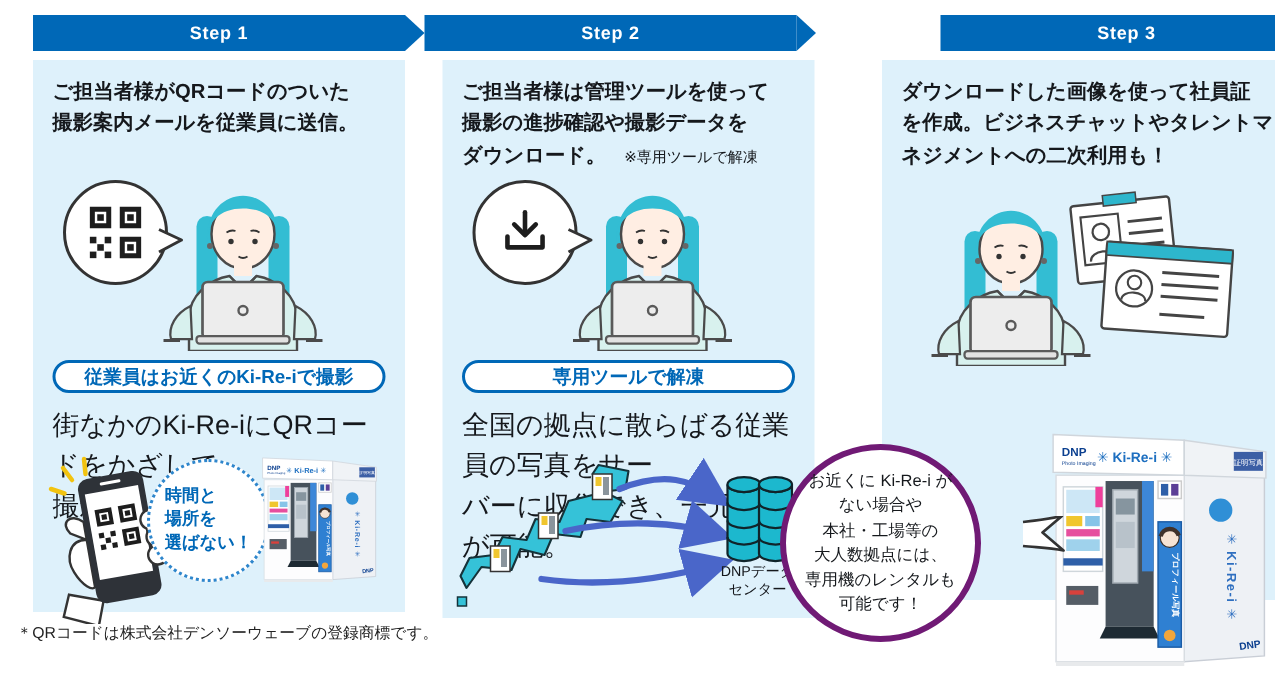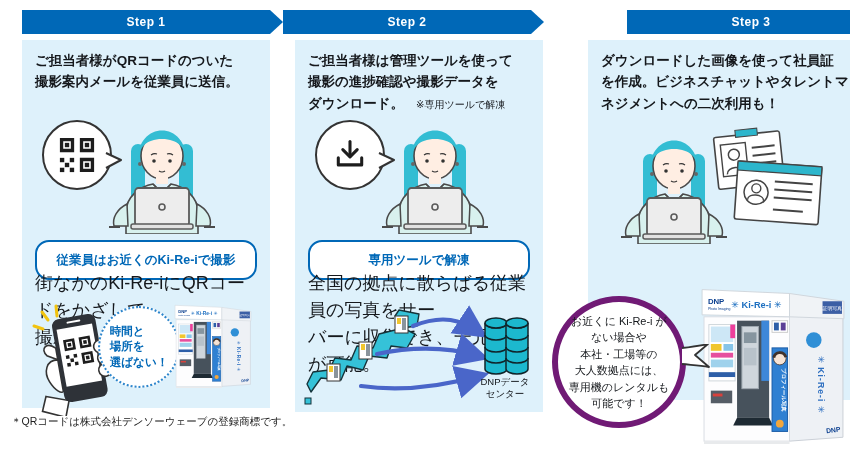--- a/index.html
+++ b/index.html
@@ -6,39 +6,39 @@
   .canvas{position:relative;width:850px;height:449px;background:#ffffff;overflow:hidden;
           font-family:"Liberation Sans","DejaVu Sans",sans-serif;color:#15181c;}
   .banner{position:absolute;top:10px;height:24px;width:248px;background:#0068b7;color:#fff;
           display:flex;align-items:center;justify-content:center;font-weight:bold;font-size:12px;letter-spacing:.5px;}
   .banner::after{content:"";position:absolute;left:100%;top:0;width:0;height:0;
           border-top:12px solid transparent;border-bottom:12px solid transparent;border-left:13px solid #0068b7;}
   .panel{position:absolute;top:40px;background:#def1fb;}
   .headline{position:absolute;left:13px;top:10px;right:8px;font-size:13.5px;font-weight:bold;
           line-height:1.58;white-space:pre-line;}
   .hnote{font-size:10px;font-weight:normal;margin-left:12px;}
-  .pill{position:absolute;left:13px;top:200px;width:222px;height:40px;background:#fff;
+  .pill{position:absolute;left:13px;top:200px;width:222px;height:22px;background:#fff;
           border:2px solid #0068b7;border-radius:14px;color:#0068b7;font-weight:bold;font-size:12.5px;
           display:flex;align-items:center;justify-content:center;box-sizing:border-box;}
   .sub{position:absolute;left:13px;top:230px;right:8px;font-size:18px;line-height:1.5;white-space:pre-line;}
   .speech{position:absolute;left:20px;top:80px;width:70px;height:70px;background:#fff;border:2.5px solid #333;
           border-radius:50%;display:flex;align-items:center;justify-content:center;box-sizing:border-box;}
   .speech .tail{position:absolute;right:-13px;top:30px;}
   .woman{position:absolute;left:84px;top:74px;width:112px;height:120px;}
   .dotted{position:absolute;left:76px;top:266px;width:82px;height:82px;background:#fff;
           border:2.5px dotted #2e86cc;border-radius:50%;display:flex;align-items:center;justify-content:center;
           color:#0068b7;font-weight:bold;font-size:11.5px;line-height:1.35;white-space:pre-line;box-sizing:border-box;}
   .phone-illo{position:absolute;left:10px;top:264px;width:92px;height:112px;}
   .booth-mini{position:absolute;left:152px;top:258px;width:78px;height:91px;}
   .map-illo{position:absolute;left:8px;top:260px;width:226px;height:112px;}
   .db-caption{position:absolute;left:176px;top:336px;width:68px;text-align:center;font-size:9.5px;
           line-height:1.3;white-space:pre-line;}
   .cards{position:absolute;left:122px;top:84px;width:116px;height:104px;}
-  .round-bubble{position:absolute;left:552px;top:296px;width:134px;height:132px;background:#fff;
-          border:6px solid #701a75;border-radius:50%;display:flex;align-items:center;justify-content:center;
+  .round-bubble{position:absolute;left:520px;top:296px;width:134px;height:132px;background:#fff;
+          border:4px solid #701a75;border-radius:50%;display:flex;align-items:center;justify-content:center;
           text-align:center;font-size:11px;line-height:1.5;white-space:pre-line;box-sizing:border-box;z-index:6;}
   .bubble-tail{position:absolute;left:681px;top:344px;z-index:7;}
   .booth-large{position:absolute;left:700px;top:276px;width:146px;height:170px;z-index:5;}
   .footnote{position:absolute;left:11px;top:415px;font-size:10.5px;color:#222;}
 </style>
 </head>
 <body>
 
 <div class="canvas">
 

